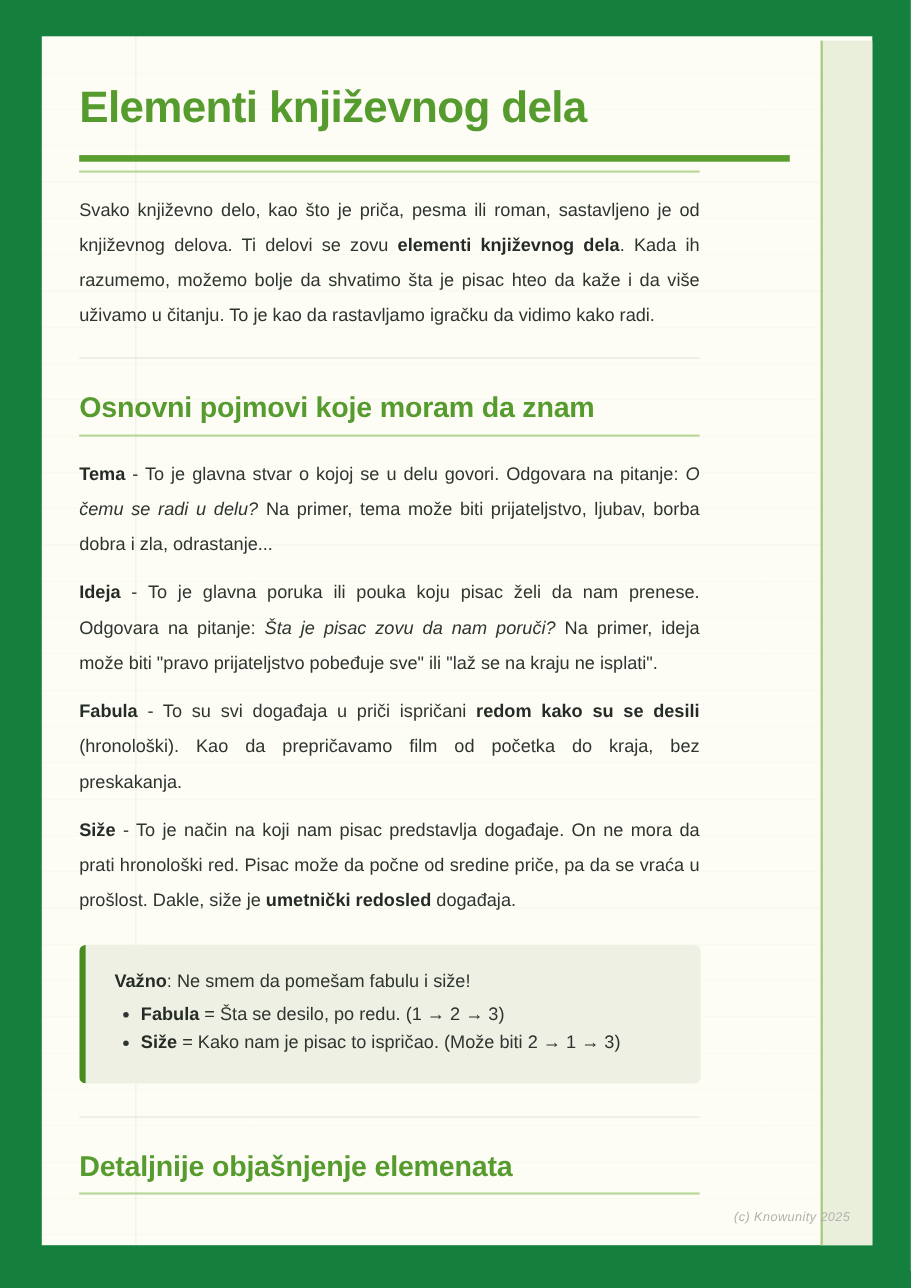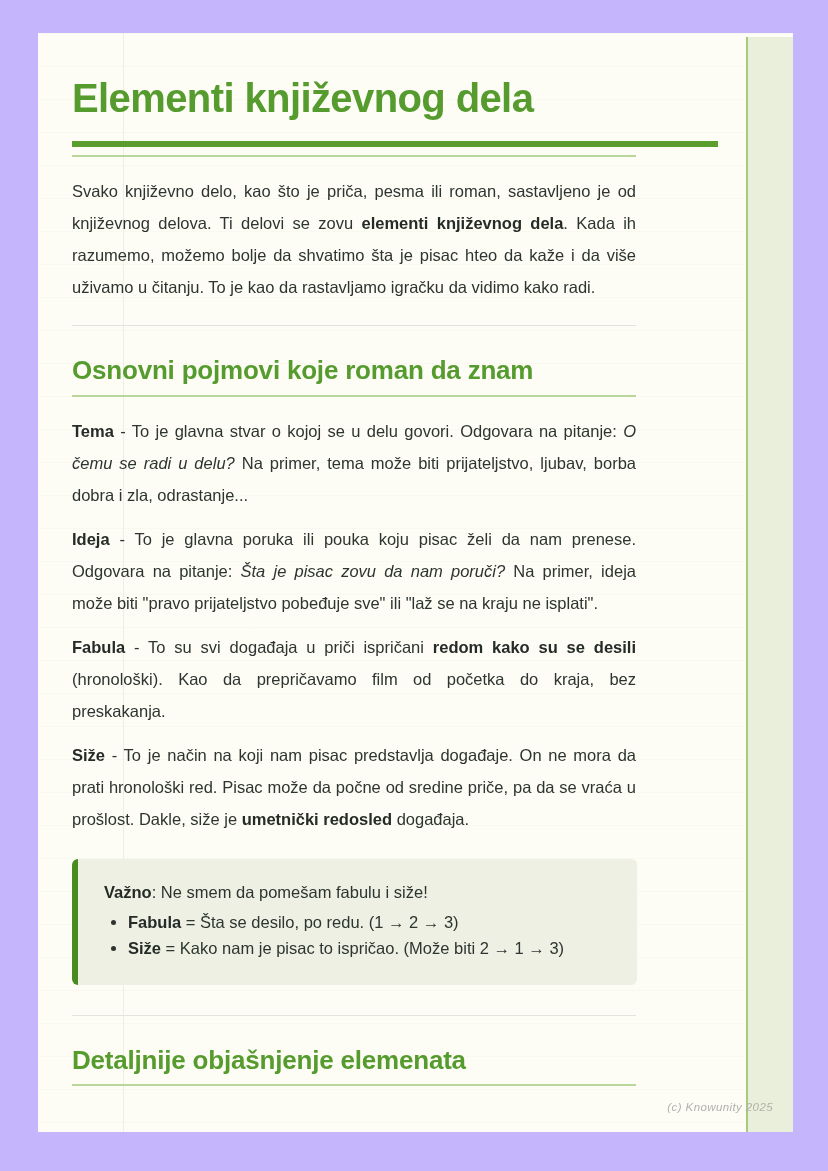--- a/index.html
+++ b/index.html
@@ -4,21 +4,21 @@
 <style>
   html,body{margin:0;padding:0;}
   body{
     background:#ffffff;
     font-family:"Liberation Sans", sans-serif;
     -webkit-font-smoothing:antialiased;
   }
   .canvas{
     position:relative;
     width:828px;height:1171px;
-    background:#c4b5fd;
+    background:#15803d;
     overflow:hidden;
   }
   .page{
     position:absolute;
     left:38px;top:33px;
     width:755px;height:1099px;
     background:
       repeating-linear-gradient(to bottom, rgba(175,195,145,0.06) 0 1px, transparent 1px 33px),
       #fdfcf5;
   }
@@ -129,21 +129,21 @@
       <div class="rule-thick"></div>
 
       <section>
         <div class="rule-thin"></div>
         <p class="body-text"><span>Svako književno delo, kao što je priča, pesma ili roman, sastavljeno je od književnog delova. Ti delovi se zovu </span><strong>elementi književnog dela</strong><span>. Kada ih razumemo, možemo bolje da shvatimo šta je pisac hteo da kaže i da više uživamo u čitanju. To je kao da rastavljamo igračku da vidimo kako radi.</span></p>
       </section>
 
       <div class="divider"></div>
 
       <section>
-        <h2 class="h2-next">Osnovni pojmovi koje roman da znam</h2>
+        <h2 class="h2-next">Osnovni pojmovi koje moram da znam</h2>
         <div class="rule-thin"></div>
 
         <p class="body-text"><strong>Tema</strong><span> - To je glavna stvar o kojoj se u delu govori. Odgovara na pitanje: </span><em>O čemu se radi u delu?</em><span> Na primer, tema može biti prijateljstvo, ljubav, borba dobra i zla, odrastanje...</span></p>
 
         <p class="body-text"><strong>Ideja</strong><span> - To je glavna poruka ili pouka koju pisac želi da nam prenese. Odgovara na pitanje: </span><em>Šta je pisac zovu da nam poruči?</em><span> Na primer, ideja može biti "pravo prijateljstvo pobeđuje sve" ili "laž se na kraju ne isplati".</span></p>
 
         <p class="body-text"><strong>Fabula</strong><span> - To su svi događaja u priči ispričani </span><strong>redom kako su se desili</strong><span> (hronološki). Kao da prepričavamo film od početka do kraja, bez preskakanja.</span></p>
 
         <p class="body-text"><strong>Siže</strong><span> - To je način na koji nam pisac predstavlja događaje. On ne mora da prati hronološki red. Pisac može da počne od sredine priče, pa da se vraća u prošlost. Dakle, siže je </span><strong>umetnički redosled</strong><span> događaja.</span></p>
 

